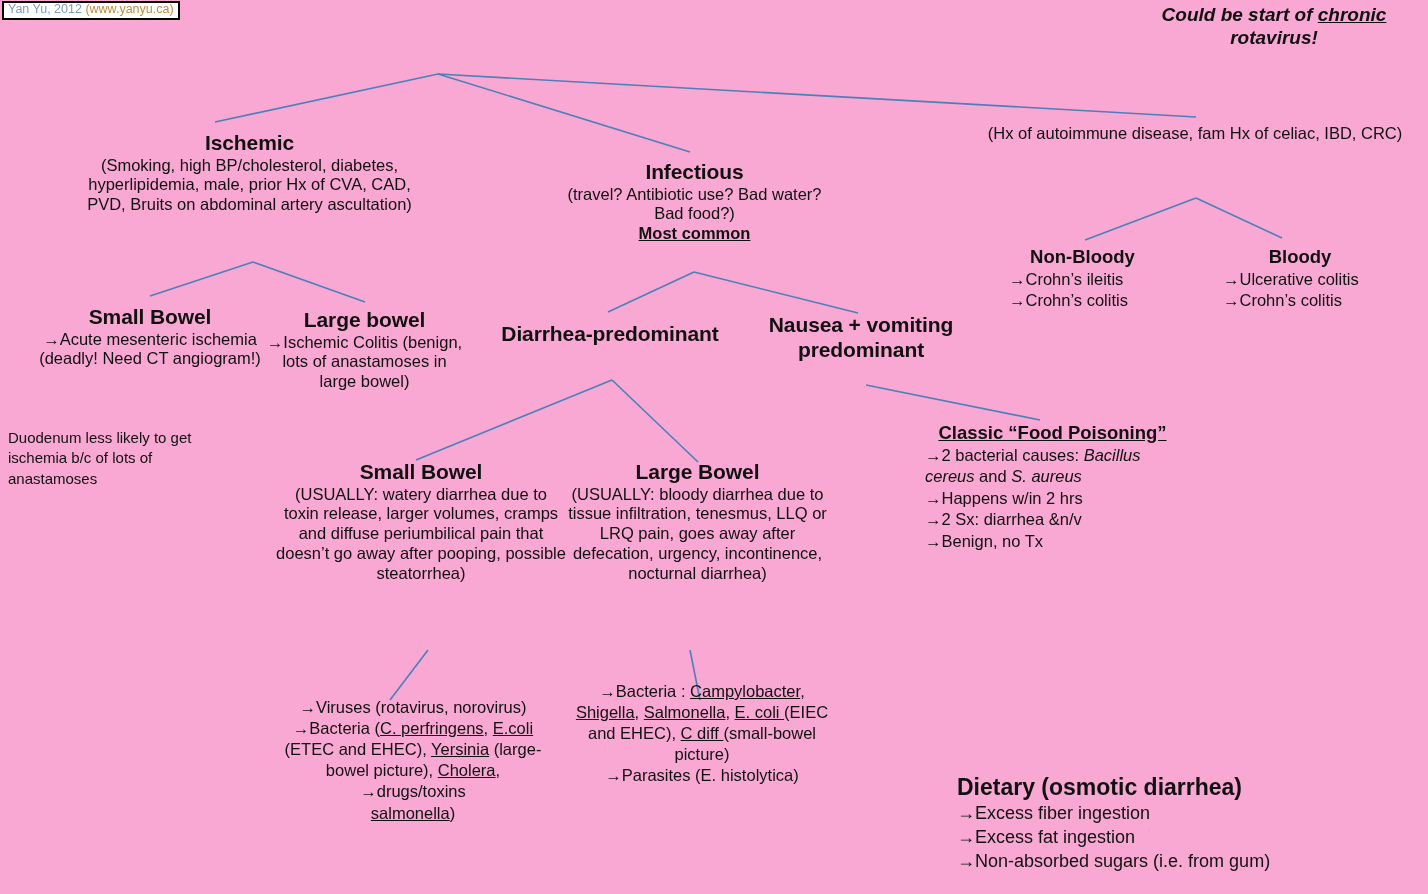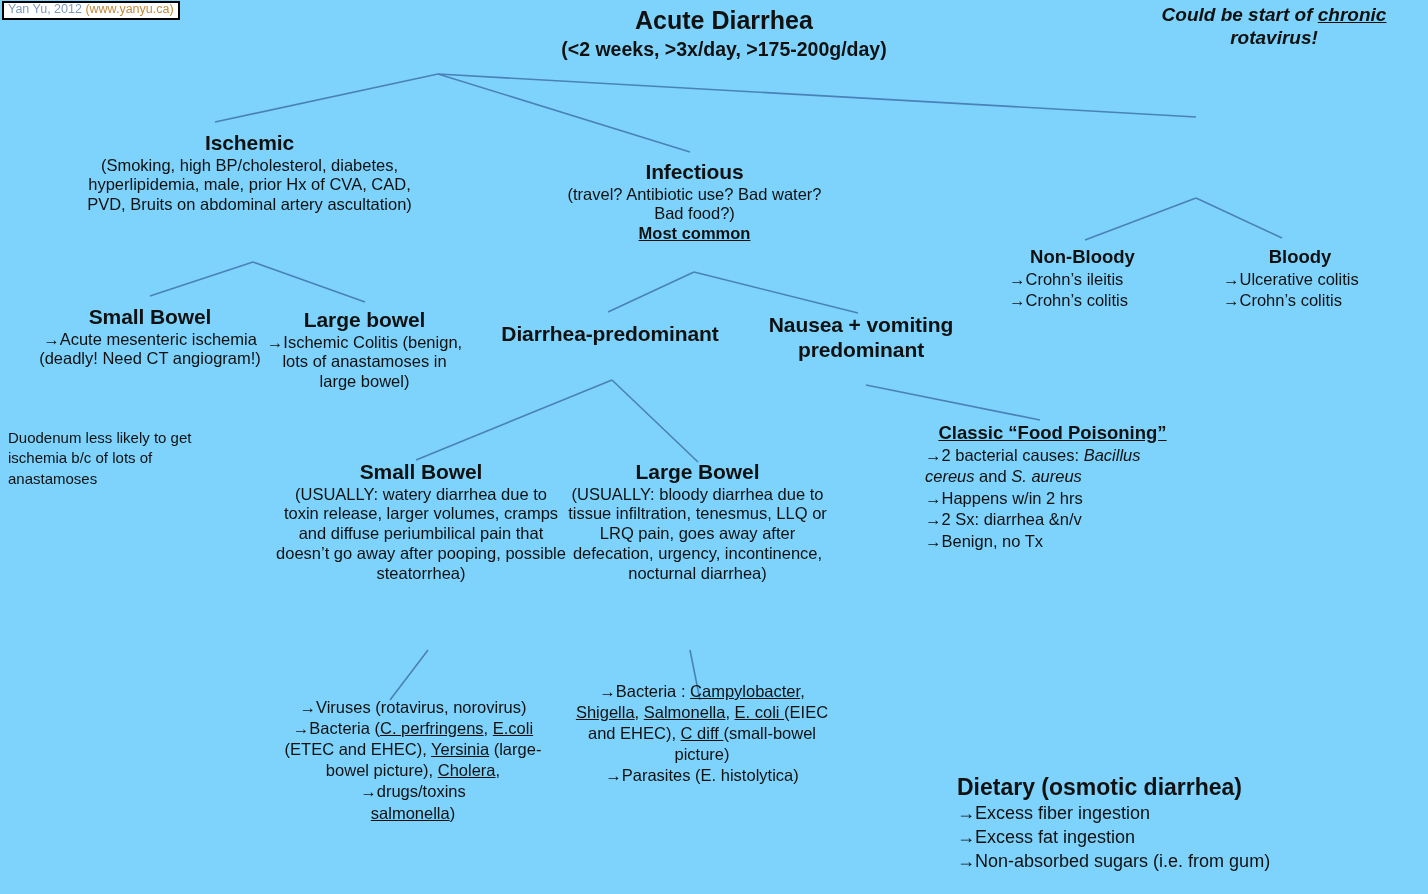--- a/index.html
+++ b/index.html
@@ -9,21 +9,21 @@
   }
   body {
     font-family: "Liberation Sans", sans-serif;
     color: #111111;
   }
   #canvas {
     position: relative;
     width: 1428px;
     height: 894px;
     overflow: hidden;
-    background: #7dd3fc;
+    background: #f9a8d4;
   }
   #edges {
     position: absolute;
     left: 0;
     top: 0;
     width: 1428px;
     height: 894px;
     pointer-events: none;
   }
   .node {
@@ -130,42 +130,39 @@
       <path d="M866,385 L1040,420"></path>
       <path d="M428,650 L390,700"></path>
       <path d="M690,650 L700,700"></path>
     </g>
   </svg>
 
   <div class="credit">
     <span>Yan Yu, 2012 </span><span class="dom">(www.yanyu.ca)</span>
   </div>
 
-  <div class="title-main">
-    <div class="t1">Acute Diarrhea</div>
-    <div class="t2">(&lt;2 weeks, &gt;3x/day, &gt;175-200g/day)</div>
-  </div>
 
   <div class="note-top">
     <span>Could be start of </span><span class="u">chronic</span><br>
     <span>rotavirus!</span>
   </div>
 
   <div class="node" style="left:72px; top:131px; width:355px;">
     <div class="hd">Ischemic</div>
     <div class="bd">(Smoking, high BP/cholesterol, diabetes, hyperlipidemia, male, prior Hx of CVA, CAD, PVD, Bruits on abdominal artery ascultation)</div>
   </div>
 
   <div class="node" style="left:557px; top:160px; width:275px;">
     <div class="hd">Infectious</div>
     <div class="bd">(travel? Antibiotic use? Bad water? Bad food?)</div>
     <div class="bd u" style="font-weight:bold;">Most common</div>
   </div>
 
   <div class="node" style="left:965px; top:124px; width:460px;">
+    <div class="bd">(Hx of autoimmune disease, fam Hx of celiac, IBD, CRC)</div>
   </div>
 
   <div class="node" style="left:18px; top:305px; width:264px;">
     <div class="hd">Small Bowel</div>
     <div class="bd">→Acute mesenteric ischemia (deadly! Need CT angiogram!)</div>
   </div>
 
   <div class="node" style="left:262px; top:308px; width:205px;">
     <div class="hd">Large bowel</div>
     <div class="bd">→Ischemic Colitis (benign, lots of anastamoses in large bowel)</div>

